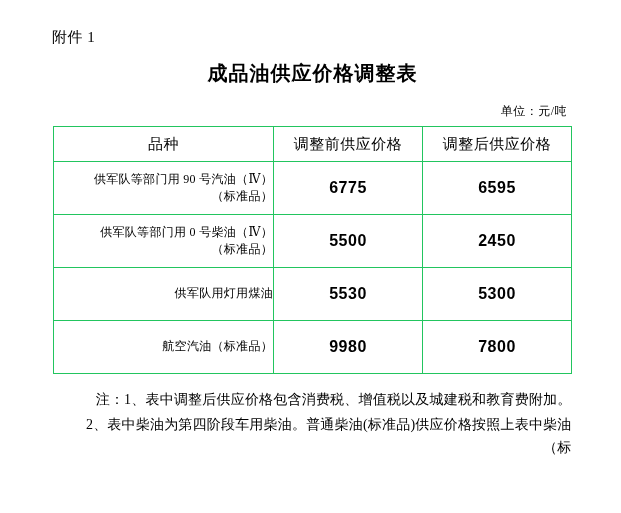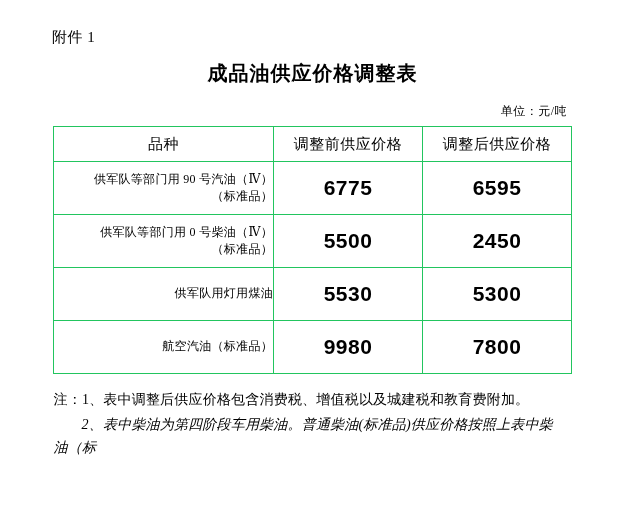--- a/index.html
+++ b/index.html
@@ -65,42 +65,42 @@
     height: 52px;
     font-size: 12px;
     text-align: right;
     padding: 4px 0 4px 14px;
     line-height: 1.45;
     letter-spacing: 0.3px;
   }
   td.num-cell {
     height: 52px;
     text-align: center;
-    font-size: 21px;
+    font-size: 16px;
     font-weight: bold;
     font-family: "Liberation Sans", "DejaVu Sans", sans-serif;
     letter-spacing: 0.5px;
   }
   .col-name { width: 220px; }
   .col-before { width: 149px; }
   .col-after { width: 149px; }
 
   .notes {
     margin: 14px auto 0 auto;
     width: 518px;
     font-size: 14px;
     line-height: 1.65;
     letter-spacing: 0.2px;
   }
   .notes .note {
-    margin: 0 12px 2px 0;
+    margin: 0 0 2px 0;
+    text-align: right;
   }
   .note-indent {
     text-indent: 28px;
-    font-style: italic;
   }
   .note-first {
     text-indent: 0;
   }
 </style>
 </head>
 <body>
 
 <div class="page">
 

